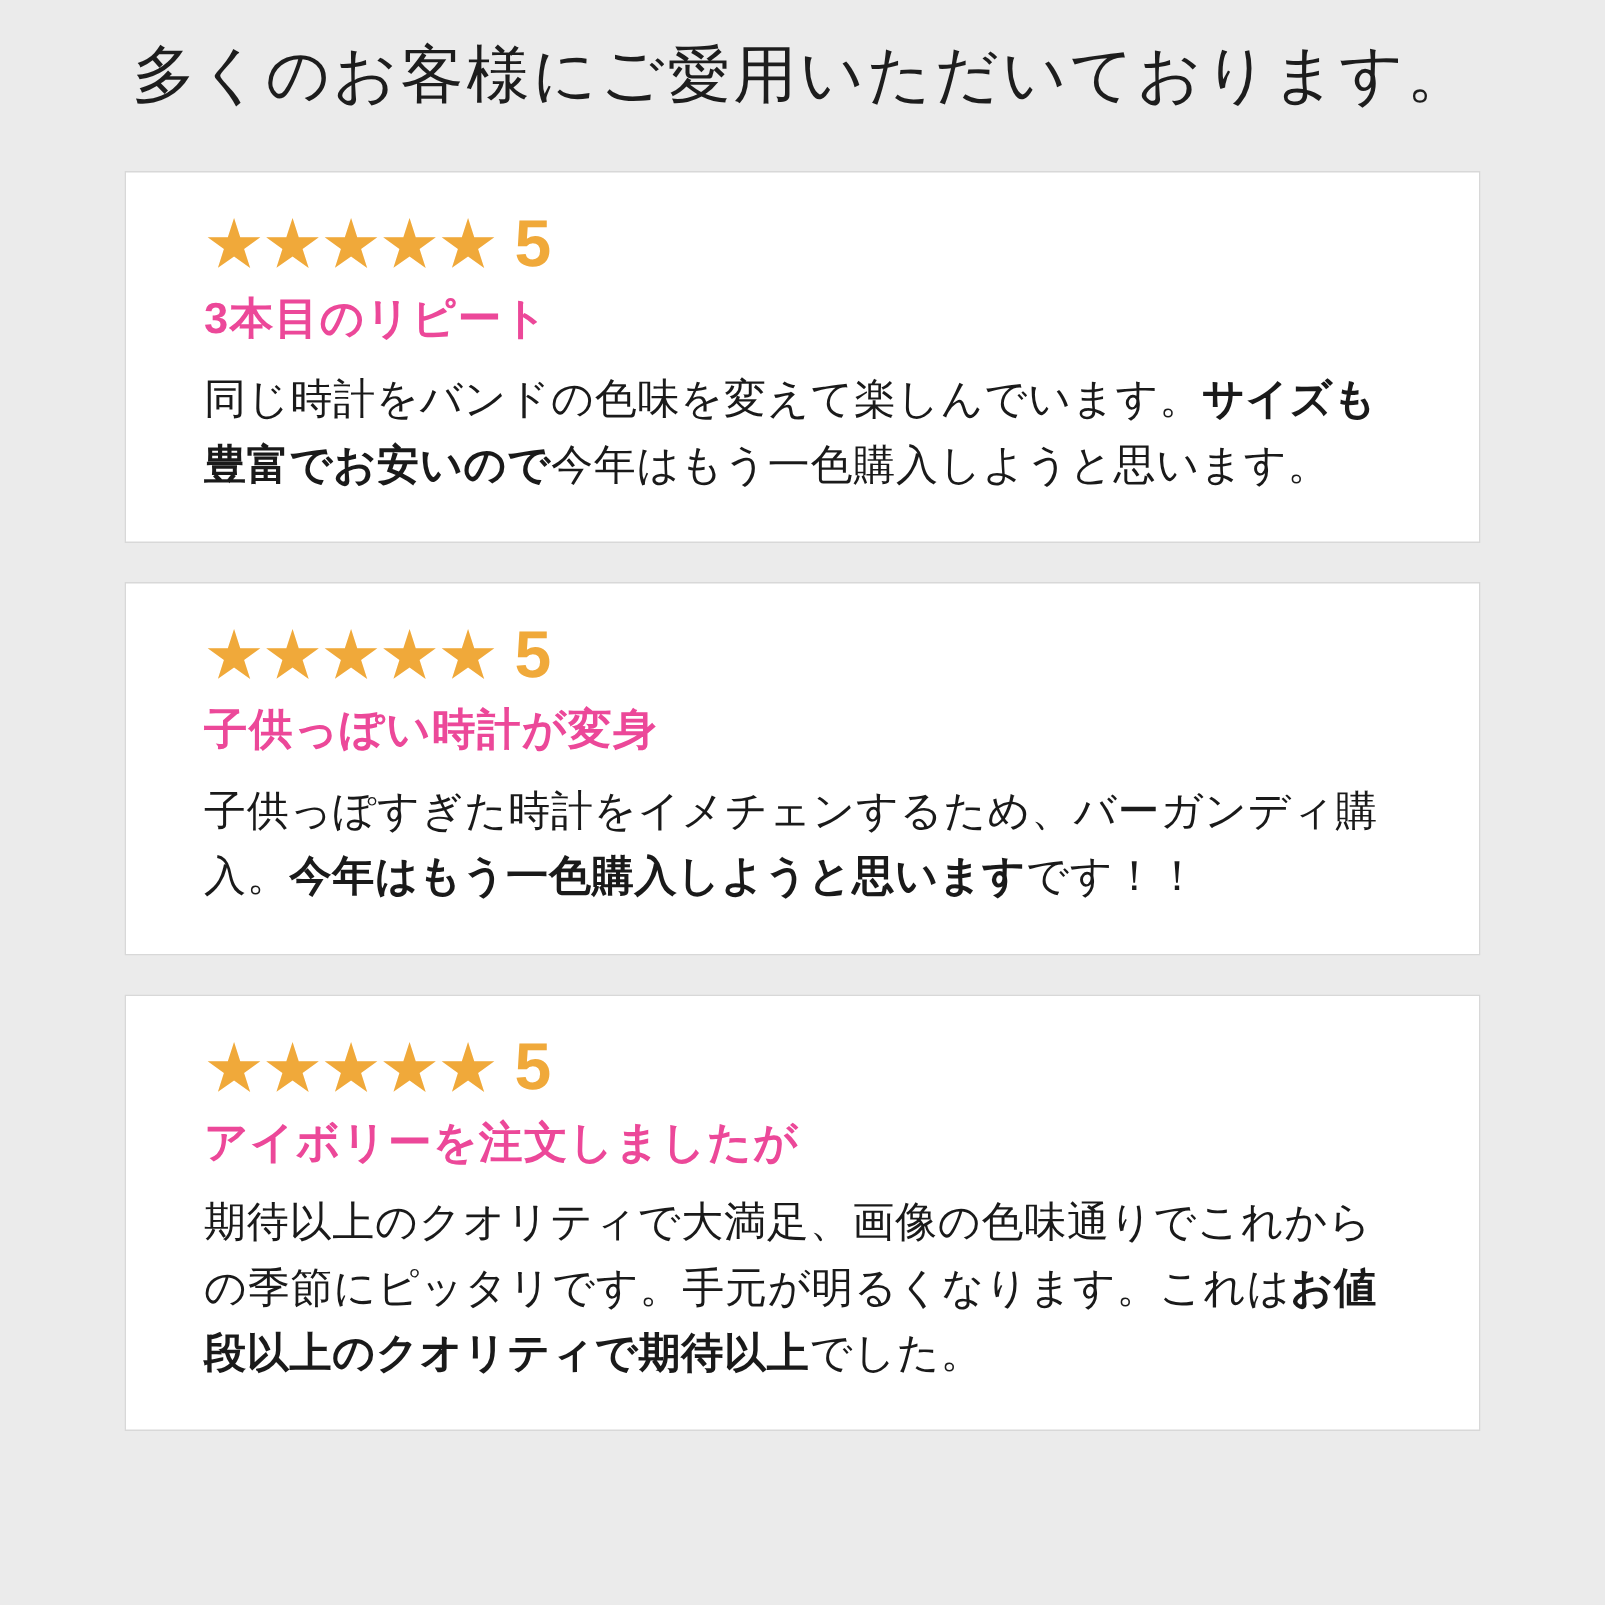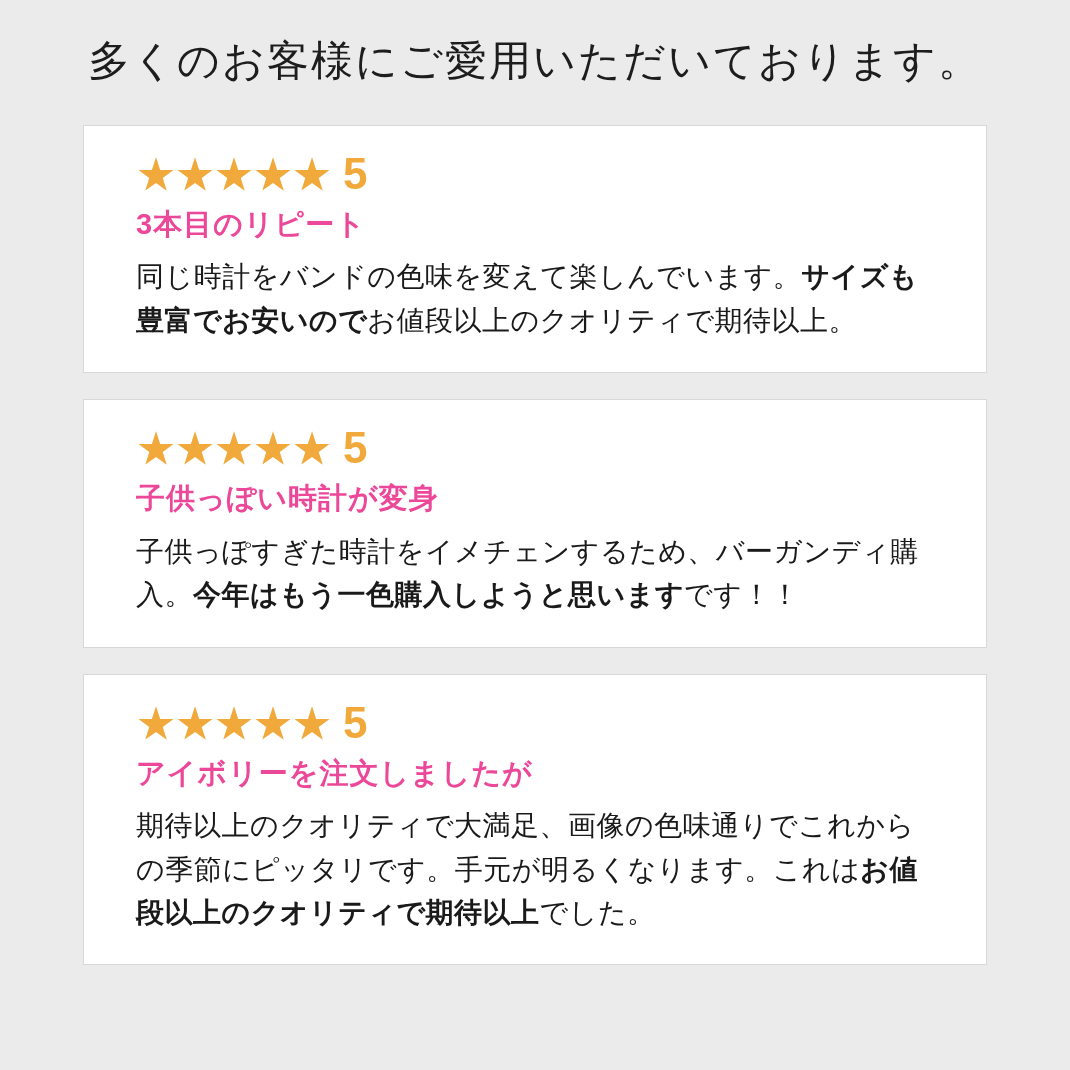--- a/index.html
+++ b/index.html
@@ -14,21 +14,21 @@
     color: #1a1a1a;
     overflow: hidden;
   }
   .page {
     width: 1070px;
     height: 1070px;
     box-sizing: border-box;
     display: flex;
     flex-direction: column;
     align-items: center;
-    padding-top: 34px;
+    padding-top: 23px;
     border-radius: 12px;
   }
   .headline {
     font-size: 42px;
     letter-spacing: 2px;
     color: #1d1d1d;
     font-weight: 400;
     line-height: 1.3;
     margin-bottom: 36px;
     text-align: center;
@@ -89,21 +89,21 @@
   <div class="headline">多くのお客様にご愛用いただいております。</div>
 
   <div class="cards">
 
     <div class="card">
       <div class="rating-row">
         <span class="stars">★★★★★</span>
         <span class="score">5</span>
       </div>
       <div class="review-title">3本目のリピート</div>
-      <div class="review-body"><span>同じ時計をバンドの色味を変えて楽しんでいます。</span><b>サイズも豊富でお安いので</b><span>お値段以上のクオリティで期待以上。</span></div>
+      <div class="review-body"><span>同じ時計をバンドの色味を変えて楽しんでいます。</span><b>サイズも豊富でお安いので</b><span>今年はもう一色購入しようと思います。</span></div>
     </div>
 
     <div class="card">
       <div class="rating-row">
         <span class="stars">★★★★★</span>
         <span class="score">5</span>
       </div>
       <div class="review-title">子供っぽい時計が変身</div>
       <div class="review-body"><span>子供っぽすぎた時計をイメチェンするため、バーガンディ購入。</span><b>今年はもう一色購入しようと思います</b><span>です！！</span></div>
     </div>

